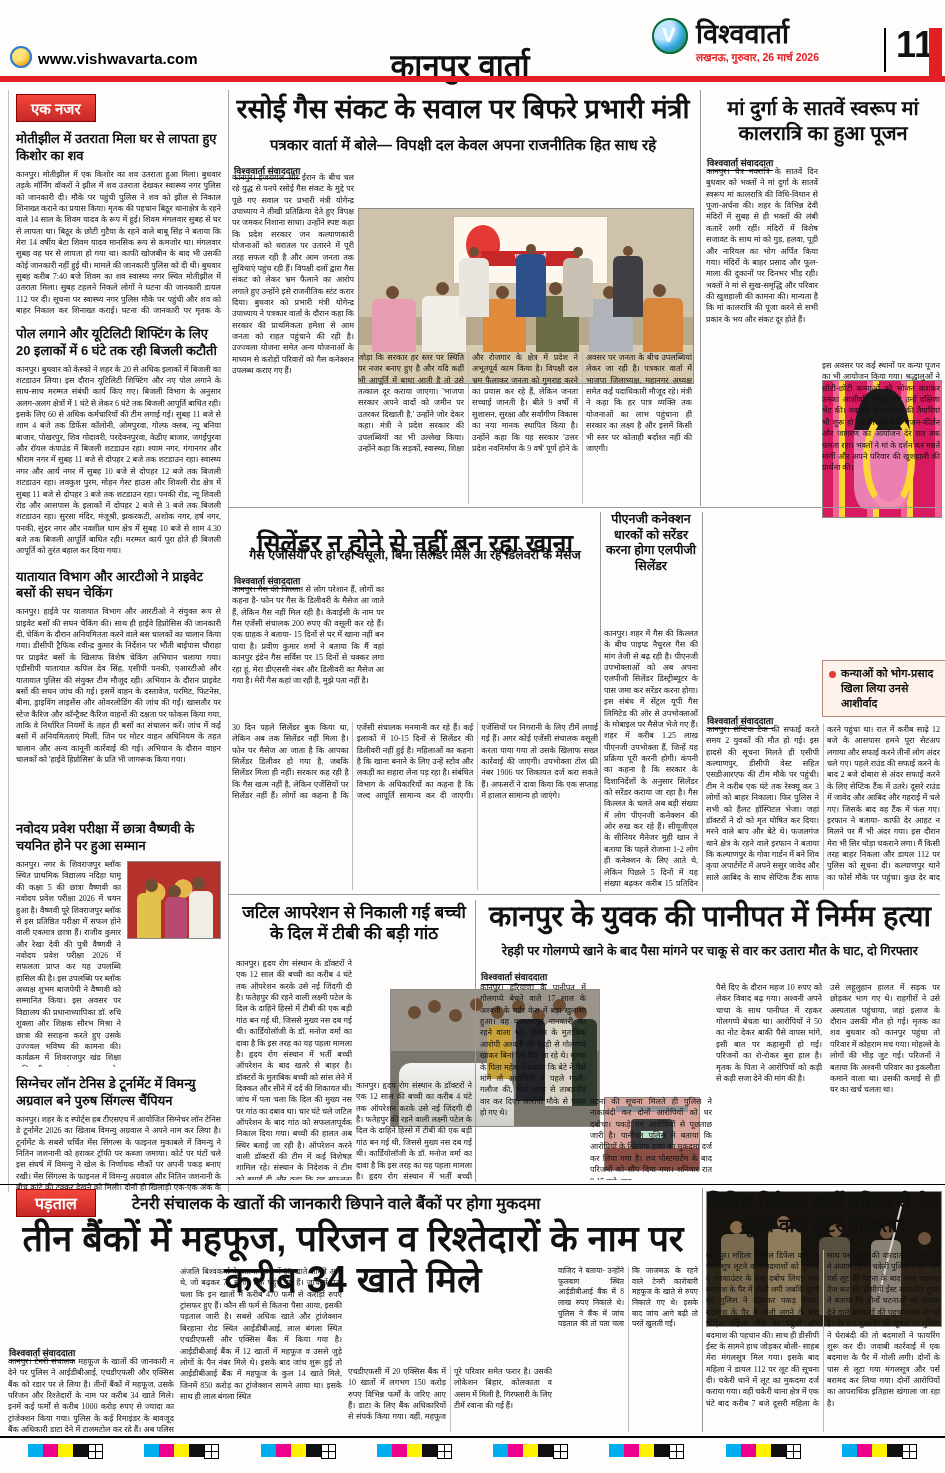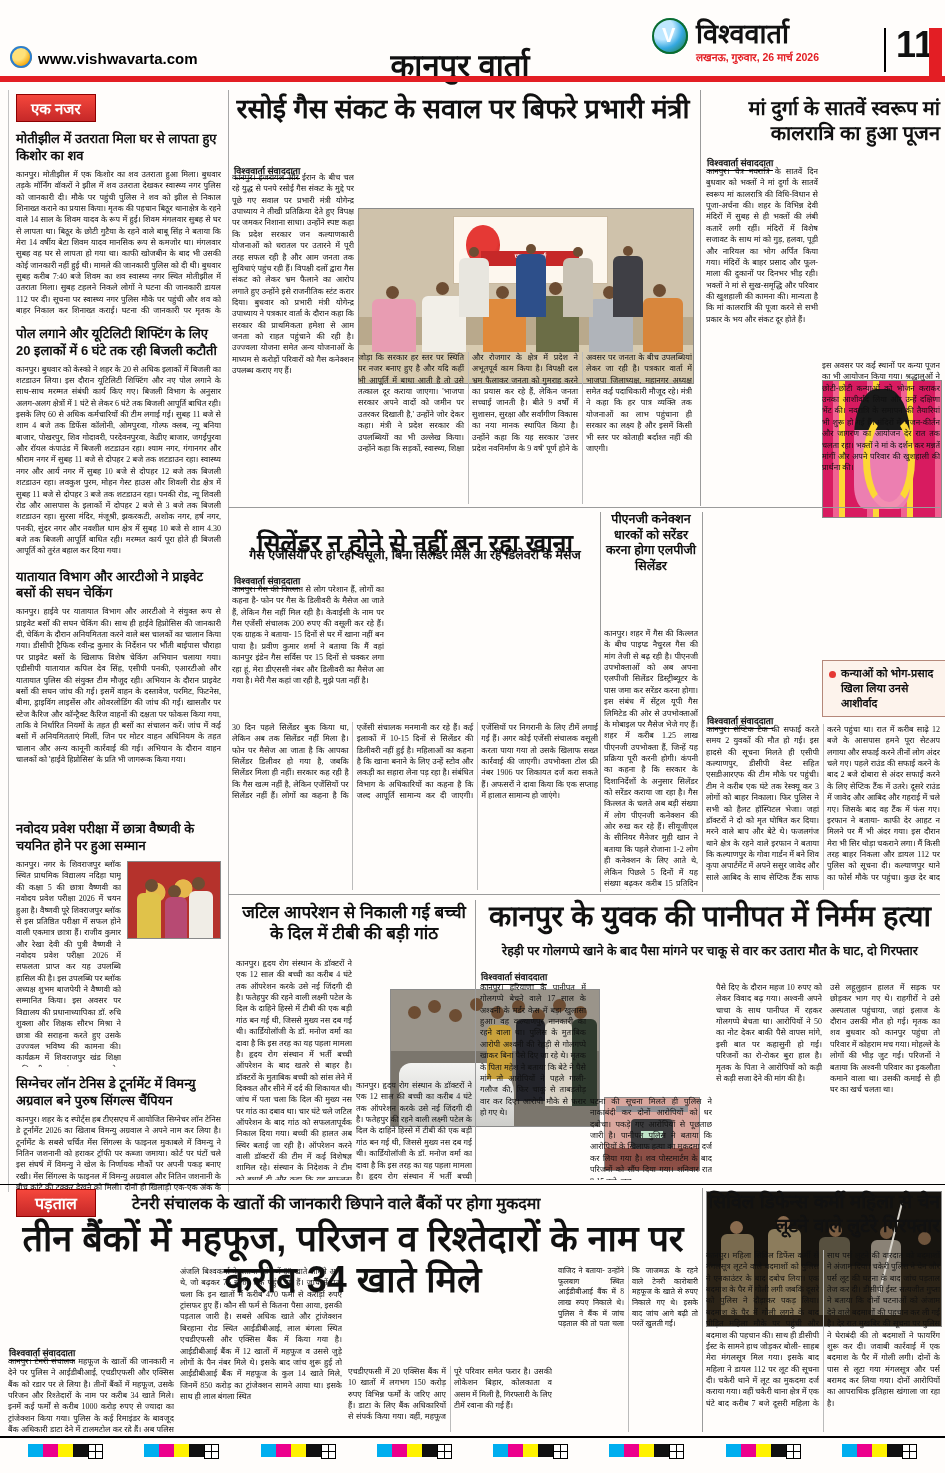--- a/index.html
+++ b/index.html
@@ -19,21 +19,21 @@
   .brand-name{font:bold 27px "Liberation Sans",sans-serif;}
   .brand-date{font:bold 10.5px "Liberation Sans",sans-serif;color:#e31e24;}
   .pg-num{font:bold 36px "Liberation Sans",sans-serif;}
   .red-rule{background:#e31e24;}
   .vline{background:#9b9b9b;width:1px;}
   .hline{background:#9b9b9b;height:1px;}
   .blkline{background:#000;}
   
   .headline-xl{font:bold 28px/1.15 "Liberation Sans",sans-serif;text-align:center;}
   .headline-lg{font:bold 22px/1.2 "Liberation Sans",sans-serif;text-align:center;}
-  .headline-md{font:bold 19px/1.25 "Liberation Sans",sans-serif;text-align:right;}
+  .headline-md{font:bold 19px/1.25 "Liberation Sans",sans-serif;text-align:center;}
   .headline-sm{font:bold 16px/1.25 "Liberation Sans",sans-serif;text-align:center;}
   .subhead{font:bold 15px/1.25 "Liberation Sans",sans-serif;text-align:center;}
   .subhead-sm{font:bold 12.5px/1.25 "Liberation Sans",sans-serif;text-align:center;}
   .byline{font:bold 9px "Liberation Sans",sans-serif;border-bottom:1px solid #000;display:inline-block;padding-bottom:1px;}
   .body8{font:8px/1.42 "Liberation Serif",serif;text-align:justify;overflow:hidden;}
   .cols2{column-count:2;column-gap:8px;column-rule:1px solid #bbb;}
   .cols3{column-count:3;column-gap:8px;column-rule:1px solid #bbb;}
   
   .leftcol{border-left:1px solid #c4c4c4;border-right:1px solid #a8a8a8;padding:4px 7px;overflow:hidden;}
   .eknazar{display:inline-block;background:linear-gradient(#f5473c,#d télé32f2f);background:linear-gradient(#f5473c,#c62828);
@@ -124,20 +124,21 @@
         <div class="person" style="left:66%;top:38%;width:26%;height:62%;background:#f0ede6;"></div>
       </div>
       <div class="body8">कानपुर। नगर के शिवराजपुर ब्लॉक स्थित प्राथमिक विद्यालय नदिहा घामू की कक्षा 5 की छात्रा वैष्णवी का नवोदय प्रवेश परीक्षा 2026 में चयन हुआ है। वैष्णवी पूरे शिवराजपुर ब्लॉक से इस प्रतिष्ठित परीक्षा में सफल होने वाली एकमात्र छात्रा हैं। राजीव कुमार और रेखा देवी की पुत्री वैष्णवी ने नवोदय प्रवेश परीक्षा 2026 में सफलता प्राप्त कर यह उपलब्धि हासिल की है। इस उपलब्धि पर ब्लॉक अध्यक्ष शुभम बाजपेयी ने वैष्णवी को सम्मानित किया। इस अवसर पर विद्यालय की प्रधानाध्यापिका डॉ. रुचि शुक्ला और शिक्षक सौरभ मिश्रा ने छात्रा की सराहना करते हुए उसके उज्ज्वल भविष्य की कामना की। कार्यक्रम में शिवराजपुर खंड शिक्षा अधिकारी कृपा शंकर यादव, सुबोध शुक्ला, अरविंद शुक्ला, गजेंद्र यादव, सरिता कटियार और प्रीति रघुवंशी सहित विद्यालय परिवार के अन्य सदस्य उपस्थित रहे।</div>
     </div>
 
     <div class="lc-head">सिग्नेचर लॉन टेनिस डे टूर्नामेंट में विमन्यु अग्रवाल बने पुरुष सिंगल्स चैंपियन</div>
     <div class="body8" style="height:178px;">कानपुर। शहर के द स्पोर्ट्स हब टीएसएच में आयोजित सिग्नेचर लॉन टेनिस डे टूर्नामेंट 2026 का खिताब विमन्यु अग्रवाल ने अपने नाम कर लिया है। टूर्नामेंट के सबसे चर्चित मेंस सिंगल्स के फाइनल मुकाबले में विमन्यु ने नितिन जशनानी को हराकर ट्रॉफी पर कब्जा जमाया। कोर्ट पर घंटों चले इस संघर्ष में विमन्यु ने खेल के निर्णायक मौकों पर अपनी पकड़ बनाए रखी। मेंस सिंगल्स के फाइनल में विमन्यु अग्रवाल और नितिन जशनानी के बीच कांटे की टक्कर देखने को मिली। दोनों ही खिलाड़ी एक-एक अंक के लिए जूझते नजर आए। हालांकि, विमन्यु ने शानदार सर्विस और दमदार फोरहैंड के दम पर नितिन को 6-4 से पीछे छोड़ते हुए जीत दर्ज की। इससे पहले सेमीफाइनल में विमन्यु ने अभिनव भाटिया को 4-2 से और नितिन ने दिनेश कुमार सिंह को 4-0 से मात देकर फाइनल में जगह बनाई थी। डी.के. गौड़िया को 6-3 से शिकस्त देकर खिताब अपने नाम किया।</div>
   </div>
 
   <div class="abs headline-xl" style="left:232px;top:94px;width:462px;font-size:27px;">रसोई गैस संकट के सवाल पर बिफरे प्रभारी मंत्री</div>
+  <div class="abs subhead" style="left:232px;top:136px;width:462px;">पत्रकार वार्ता में बोले— विपक्षी दल केवल अपना राजनीतिक हित साध रहे</div>
   <div class="abs" style="left:234px;top:160px;"><span class="byline">विश्ववार्ता संवाददाता</span></div>
 
   <div class="abs ph ph-press" style="left:358px;top:172px;width:334px;height:174px;">
     <div class="banner">
       <div class="banner-dot"></div>
       <div class="banner-band">पत्रकार वार्ता</div>
     </div>
     <div class="head" style="left:8%;top:44%;"></div>
       <div class="person" style="left:4%;top:52%;width:13%;height:30%;background:#e89cb2;"></div>
     <div class="head" style="left:23%;top:42%;"></div>

